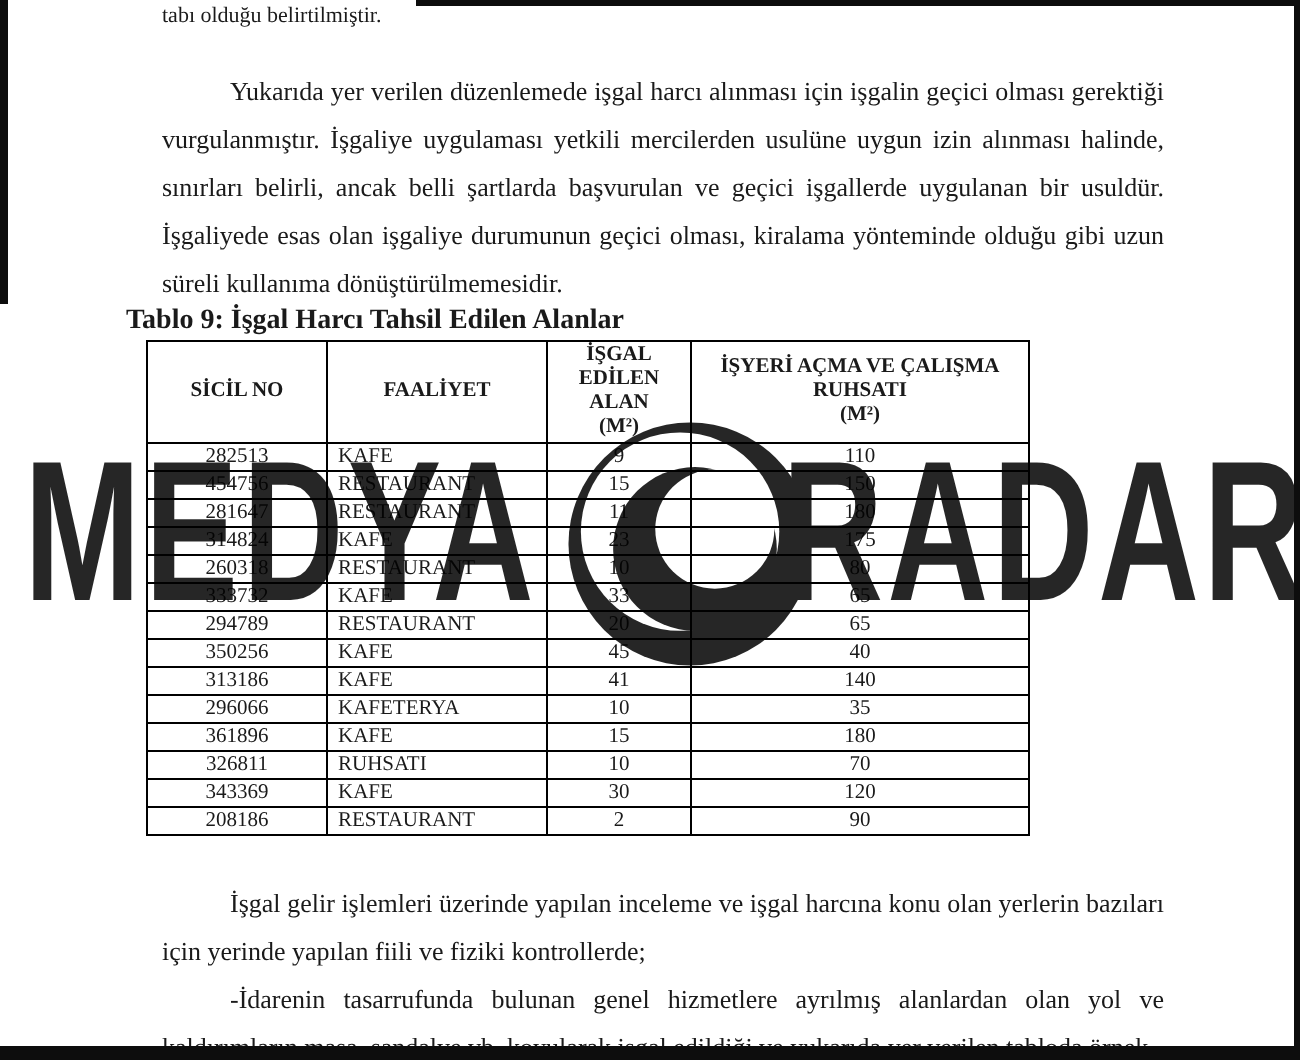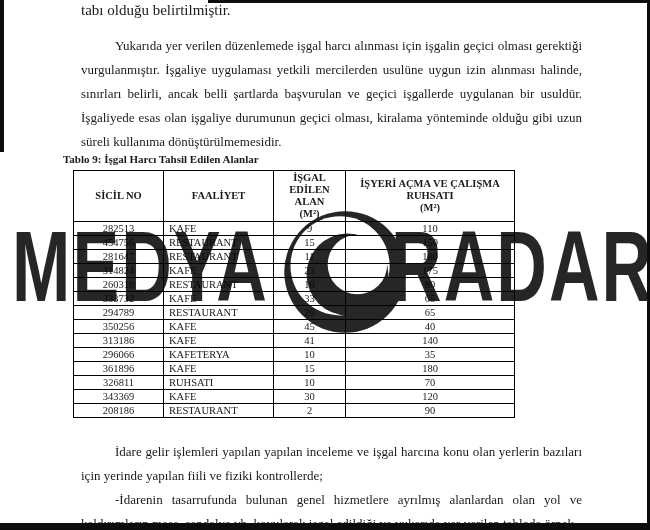--- a/index.html
+++ b/index.html
@@ -8,30 +8,30 @@
     position:relative; overflow:hidden; background:#ffffff;
     font-family:"Liberation Serif", serif; color:#1a1a1a;
   }
   
   .edge { position:absolute; background:#0d0d0d; z-index:30; }
   .edge-top    { top:0; left:208px; right:0; height:3px; }
   .edge-left   { top:0; left:0; width:4px; height:152px; }
   .edge-right  { top:0; right:0; width:3px; height:530px; }
   .edge-bottom { bottom:0; left:0; right:0; height:7px; }
   
-  .line-top { position:absolute; top:2px; left:81px; font-size:15px; }
+  .line-top { position:absolute; top:2px; left:81px; font-size:11px; }
   .para {
     position:absolute; left:81px; width:501px;
     font-size:13px; line-height:24px;
     text-align:justify; text-align-last:left; text-indent:34px;
   }
   .para1 { top:34px; }
   .para2 { top:440px; }
   .para3 { top:488px; }
-  .caption { position:absolute; top:153px; left:63px; font-size:11px; font-weight:bold; }
+  .caption { position:absolute; top:153px; left:63px; font-size:14px; font-weight:bold; }
   
   table.tbl {
     position:absolute; top:170px; left:73px; width:441px;
     border-collapse:collapse; table-layout:fixed;
   }
   .tbl th, .tbl td { border:1px solid #000; overflow:hidden; }
   .tbl th {
     font-size:10.5px; font-weight:bold; text-align:center;
     vertical-align:middle; white-space:pre-line; line-height:12px;
     height:40px; padding:1px 2px;
@@ -173,21 +173,21 @@
       </tr>
       <tr>
         <td>208186</td>
         <td class="c-faaliyet">RESTAURANT</td>
         <td>2</td>
         <td>90</td>
       </tr>
     </tbody>
 </table>
 
-<div class="para para2">İdare gelir işlemleri yapılan yapılan inceleme ve işgal harcına konu olan yerlerin bazıları için yerinde yapılan fiili ve fiziki kontrollerde;</div>
+<div class="para para2">İşgal gelir işlemleri üzerinde yapılan inceleme ve işgal harcına konu olan yerlerin bazıları için yerinde yapılan fiili ve fiziki kontrollerde;</div>
 
 <div class="para para3">-İdarenin tasarrufunda bulunan genel hizmetlere ayrılmış alanlardan olan yol ve kaldırımların masa, sandalye vb. koyularak işgal edildiği ve yukarıda yer verilen tabloda örnek</div>
 
 <div class="watermark">
   <div class="wm-word wm-left">MEDYA</div>
   <svg class="wm-logo" viewBox="0 0 100 100">
     <circle cx="50" cy="50" r="49" fill="currentColor"></circle>
     <circle cx="46" cy="45" r="40" fill="#ffffff"></circle>
     <circle cx="52" cy="52" r="33" fill="currentColor"></circle>
     <circle cx="60" cy="44" r="24" fill="#ffffff"></circle>

